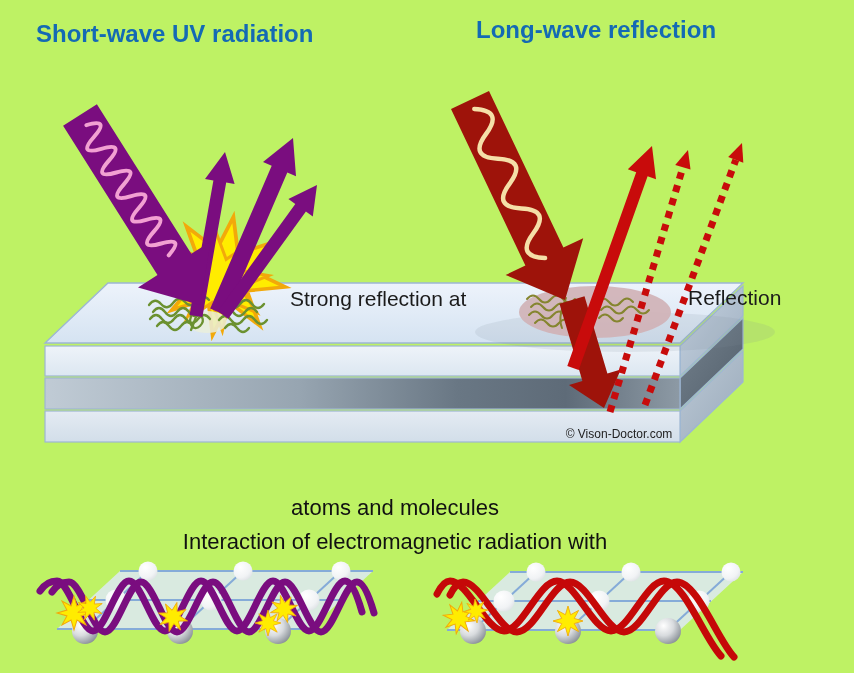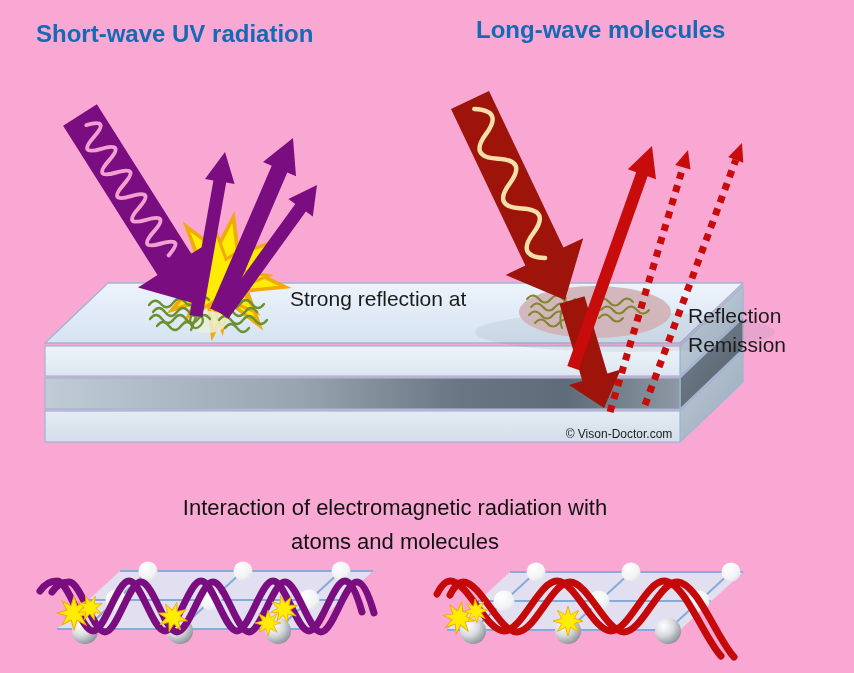--- a/index.html
+++ b/index.html
@@ -1,22 +1,22 @@
 <!DOCTYPE html>
 <html><head>
 <meta charset="utf-8">
 <style>
   html,body{margin:0;padding:0;background:#ffffff;}
-  #stage{position:relative;width:854px;height:673px;background:#f9a8d4;overflow:hidden;
+  #stage{position:relative;width:854px;height:673px;background:#bef264;overflow:hidden;
          font-family:"Liberation Sans","DejaVu Sans",sans-serif;}
   #art{position:absolute;left:0;top:0;width:854px;height:673px;}
   .txt{position:absolute;color:#1b1b1b;}
   .title{font-size:24px;font-weight:bold;color:#146AB4;white-space:nowrap;}
   .body-label{font-size:21px;line-height:33px;margin-left:23px;}
-  .list-label{font-size:21px;line-height:29px;margin-top:18px;}
+  .list-label{font-size:21px;line-height:29px;}
   .list-label div{white-space:nowrap;}
   .watermark{font-size:12px;color:#222222;text-align:right;width:118px;}
   .caption{font-size:22px;line-height:34px;text-align:center;width:470px;color:#111111;}
 </style>
 </head>
 <body>
 
 <div id="stage">
 
   <svg id="art" viewBox="0 0 854 673">
@@ -203,31 +203,30 @@
       </g>
       <g>
         <use href="#burst" transform="translate(459,618) rotate(10) scale(16)"></use>
         <use href="#burst" transform="translate(476,611) rotate(40) scale(12)"></use>
         <use href="#burst" transform="translate(568,621) rotate(0) scale(15)"></use>
       </g>
     </g>
   </svg>
 
   <div class="txt title" style="left:36px;top:20px;">Short-wave UV radiation</div>
-  <div class="txt title" style="left:476px;top:16px;">Long-wave molecules</div>
+  <div class="txt title" style="left:476px;top:16px;">Long-wave reflection</div>
 
   <div class="txt body-label" style="left:267px;top:282px;width:220px;">
     <div>Strong reflection at</div>
   </div>
 
   <div class="txt list-label" style="left:688px;top:283px;">
     <div>Reflection</div>
-    <div>Remission</div>
   </div>
 
   <div class="txt watermark" style="left:560px;top:427px;text-align:center;">© Vison-Doctor.com</div>
 
   <div class="txt caption" style="left:160px;top:491px;">
+    <div>atoms and molecules</div>
     <div>Interaction of electromagnetic radiation with</div>
-    <div>atoms and molecules</div>
   </div>
 
 </div>
 
 </body></html>

